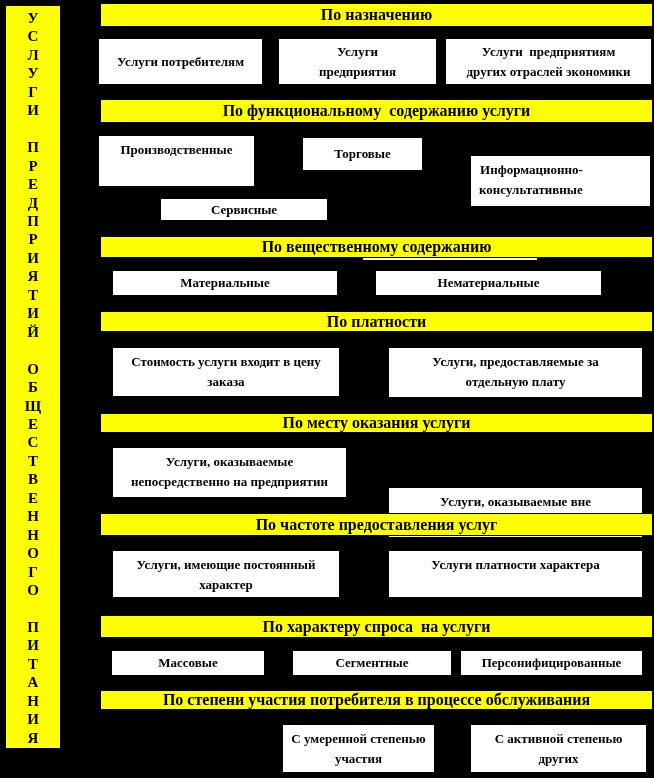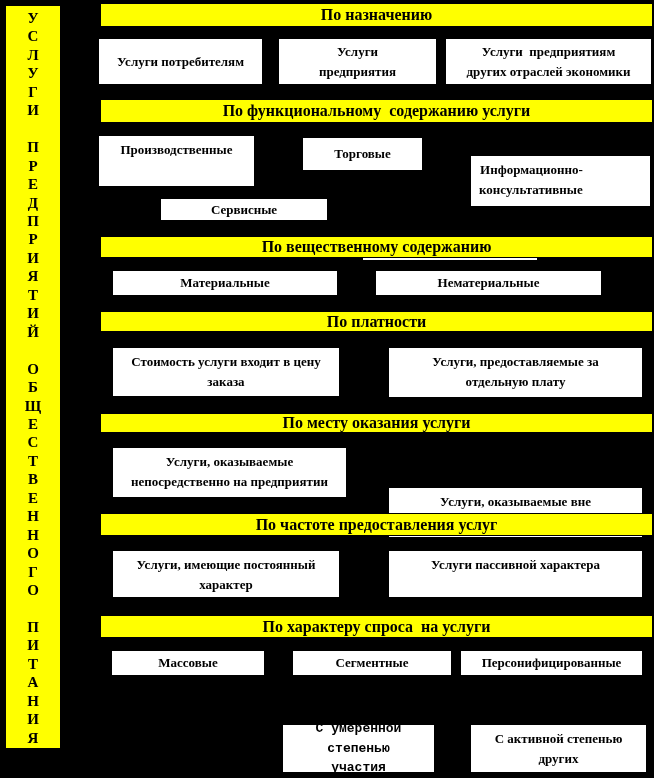--- a/index.html
+++ b/index.html
@@ -117,25 +117,26 @@
 
   <div class="hdr" style="top:413px;height:20px;">По месту оказания услуги</div>
   <div class="box v-top" style="left:112px;top:447px;width:235px;height:51px;">Услуги, оказываемые
 непосредственно на предприятии</div>
   <div class="box v-top" style="left:388px;top:447px;width:255px;height:51px;margin-top:40px;">Услуги, оказываемые вне
 предприятия</div>
 
   <div class="hdr" style="top:513px;height:23px;">По частоте предоставления услуг</div>
   <div class="box v-top" style="left:112px;top:550px;width:228px;height:48px;">Услуги, имеющие постоянный
 характер</div>
-  <div class="box v-top" style="left:388px;top:550px;width:255px;height:48px;">Услуги пассивной характера</div>
+  <div class="box v-top" style="left:388px;top:550px;width:255px;height:48px;">Услуги платности характера</div>
 
   <div class="hdr" style="top:615px;height:23px;">По характеру спроса  на услуги</div>
   <div class="box" style="left:111px;top:650px;width:154px;height:26px;">Массовые</div>
   <div class="box" style="left:292px;top:650px;width:160px;height:26px;">Сегментные</div>
   <div class="box" style="left:460px;top:650px;width:183px;height:26px;">Персонифицированные</div>
 
-  <div class="box" style="left:282px;top:724px;width:153px;height:49px;font-family:Liberation Mono, monospace;">С умеренной степенью
+  <div class="hdr" style="top:690px;height:20px;">По степени участия потребителя в процессе обслуживания</div>
+  <div class="box" style="left:282px;top:724px;width:153px;height:49px;">С умеренной степенью
 участия</div>
   <div class="box" style="left:470px;top:724px;width:177px;height:49px;">С активной степенью
 других</div>
 
 </div>
 
 </body></html>

